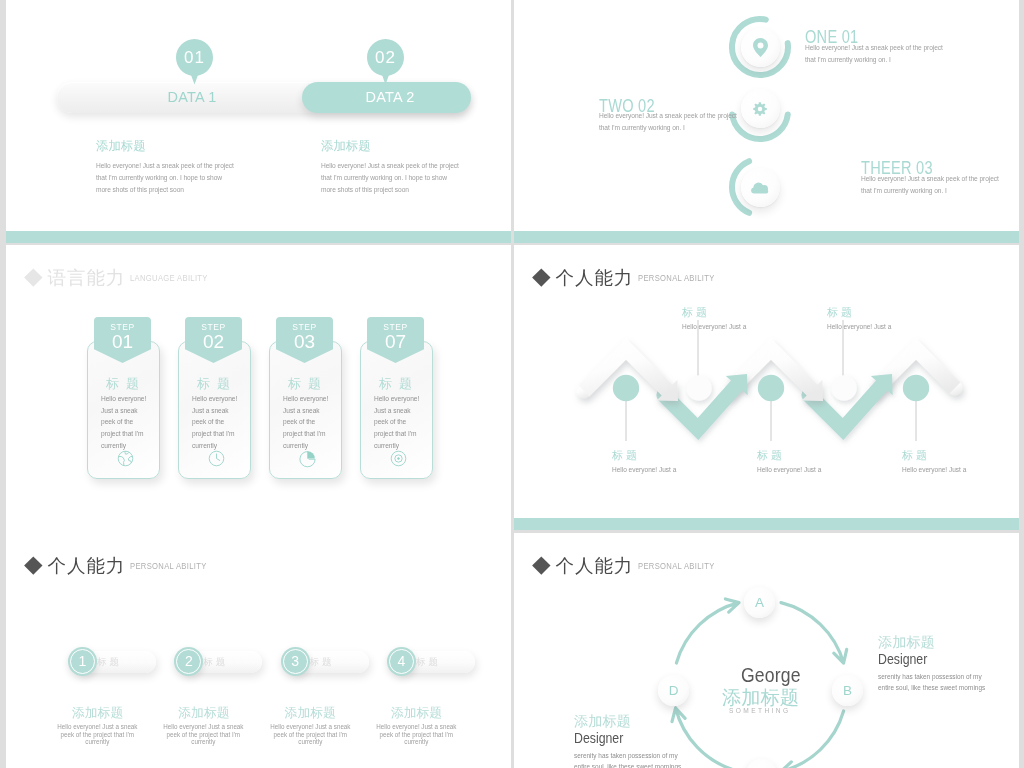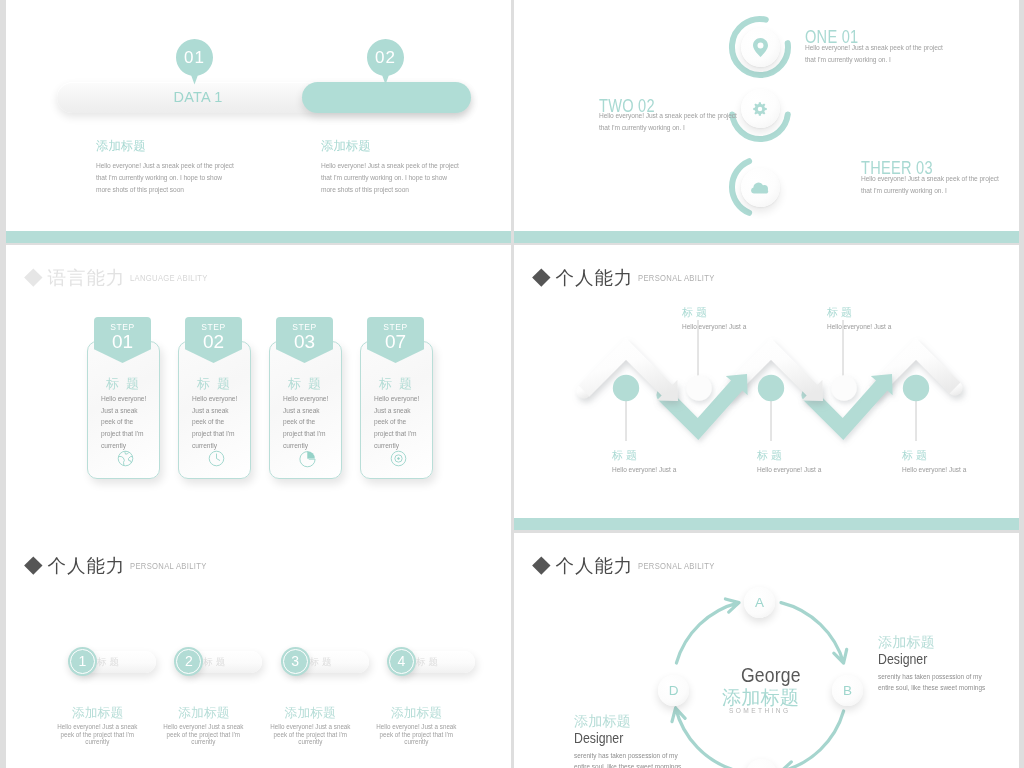--- a/index.html
+++ b/index.html
@@ -90,21 +90,22 @@
     transform:scaleX(.87);transform-origin:left top;}
 </style>
 </head>
 <body>
 
 <div class="sheet">
 
   <div class="slide" id="slide1" style="left:6px;top:-6px;width:505px;height:249px;">
     <div class="bar-track">
       <div class="bar-fill"></div>
-      <div class="bar-label" style="left:76px;width:130px;color:#9ed6cd;">DATA 1</div>
+      <div class="bar-label" style="left:70px;width:130px;color:#9ed6cd;">DATA 1</div>
+      <div class="bar-label" style="left:268px;width:130px;color:#ffffff;">DATA 2</div>
     </div>
     <div class="pin" style="left:170px;top:45px;">
       <svg class="pinshape" viewBox="0 0 37 46">
         <path d="M18.5 0C8.3 0 0 8.3 0 18.5c0 9.1 6.6 16.7 15.3 18.2l3.2 8.8 3.2-8.8C30.4 35.2 37 27.6 37 18.5 37 8.3 28.7 0 18.5 0z" fill="#aedbd4"></path>
       </svg>
       <div class="pinnum">01</div>
     </div>
     <div class="pin" style="left:361px;top:45px;">
       <svg class="pinshape" viewBox="0 0 37 46">
         <path d="M18.5 0C8.3 0 0 8.3 0 18.5c0 9.1 6.6 16.7 15.3 18.2l3.2 8.8 3.2-8.8C30.4 35.2 37 27.6 37 18.5 37 8.3 28.7 0 18.5 0z" fill="#aedbd4"></path>

